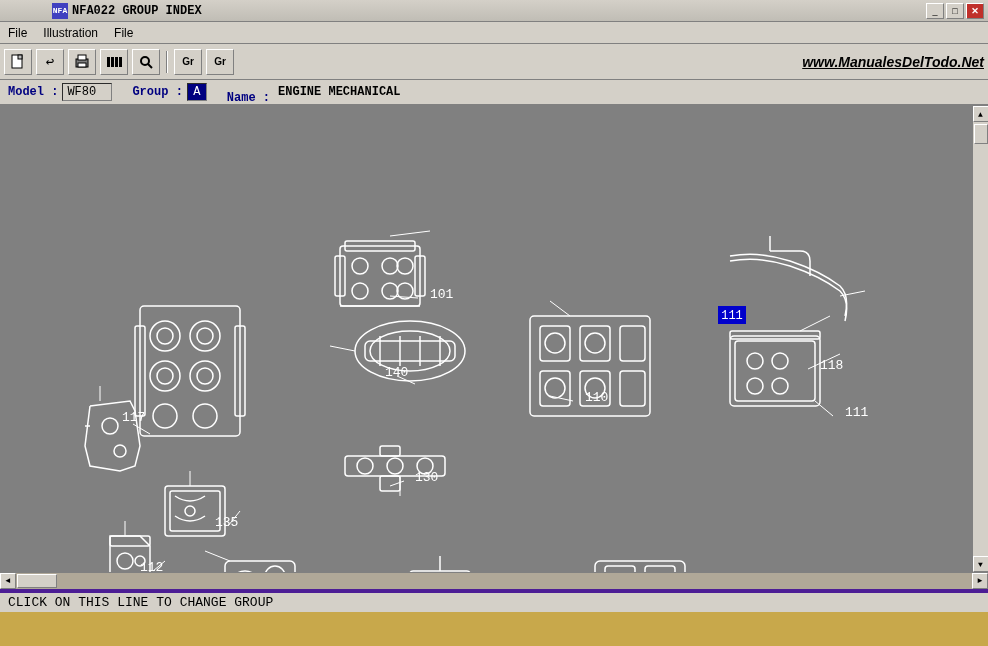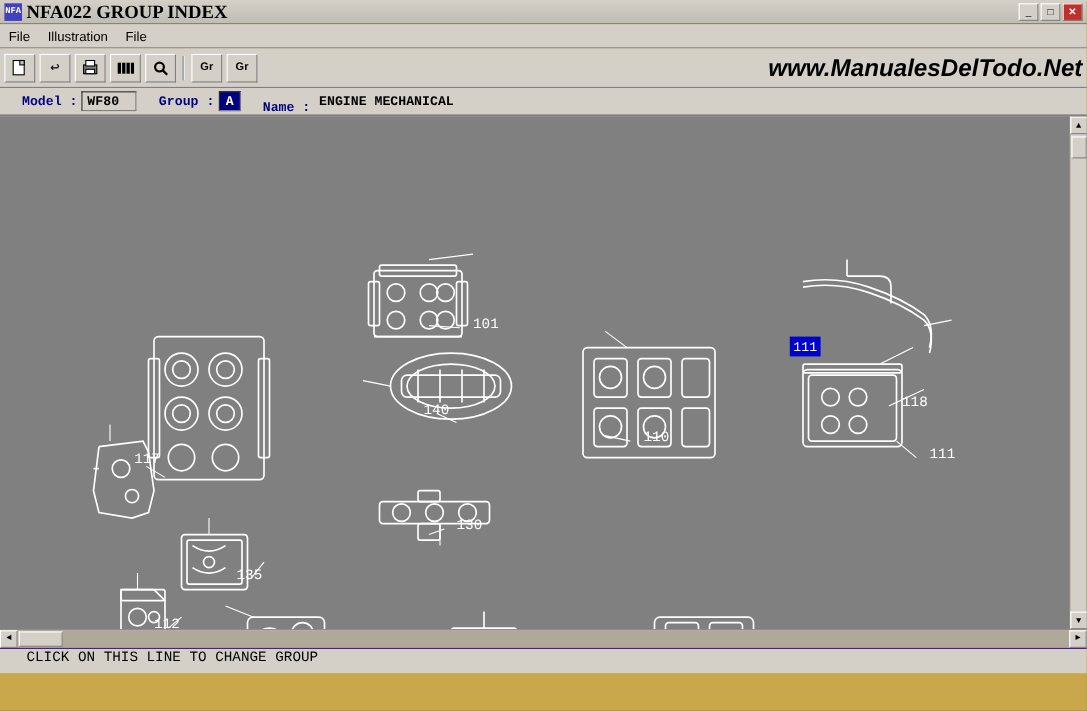--- a/index.html
+++ b/index.html
@@ -30,26 +30,27 @@
     }
     .title-icon {
       width: 16px;
       height: 16px;
       background: #4040c0;
       display: flex;
       align-items: center;
       justify-content: center;
       font-size: 10px;
       color: white;
+      margin-left: 48px;
     }
     .title-text {
-      font-size: 17px;
+      font-size: 12px;
       color: #000;
       font-weight: bold;
-      font-family: Liberation Serif, serif;
+      font-family: Liberation Mono, monospace;
     }
     .title-controls {
       display: flex;
       gap: 2px;
     }
     .title-btn {
       width: 18px;
       height: 16px;
       background: #d4d0c8;
       border: 1px solid #808080;
@@ -113,55 +114,55 @@
     }
     .toolbar-separator {
       width: 2px;
       height: 22px;
       background: #808080;
       margin: 0 2px;
       border-right: 1px solid #fff;
     }
     .toolbar-website {
       margin-left: auto;
-      font-size: 22px;
+      font-size: 14px;
       font-weight: bold;
       color: #000;
       font-family: Arial, sans-serif;
       font-style: italic;
+      text-decoration: underline;
     }
 
     
     .info-bar {
       width: 100%;
       height: 26px;
       background: #d4d0c8;
       display: flex;
       align-items: center;
       padding: 2px 4px;
       border-bottom: 2px solid #808080;
       gap: 0;
     }
     .info-label {
       font-size: 12px;
       font-family: 'Courier New', monospace;
       color: #000080;
       font-weight: bold;
       padding: 0 4px;
-      margin-left: 12px;
     }
     .info-value {
       font-size: 12px;
       font-family: 'Courier New', monospace;
       color: #000;
       background: #d4d0c8;
       border: 1px inset #808080;
       padding: 1px 4px;
       min-width: 50px;
-      font-weight: bold;
+      font-weight: normal;
     }
     .info-value.group-val {
       background: #000080;
       color: white;
       min-width: 20px;
       text-align: center;
     }
     .info-name-val {
       font-size: 12px;
       font-family: Liberation Mono, monospace;
@@ -270,22 +271,23 @@
       border-left-color: #fff;
       margin: 1px;
     }
 
     
     .status-bar {
       width: 100%;
       height: 24px;
       background: #d4d0c8;
       display: flex;
-      padding: 0 24px;
-      border-top: 2px solid #4c1d95;
+      align-items: center;
+      padding: 0 8px;
+      border-top: 5px solid #4c1d95;
     }
     .status-text {
       font-size: 13px;
       font-family: 'Courier New', monospace;
       color: #000;
     }
 
     
     .side-tab {
       position: absolute;

